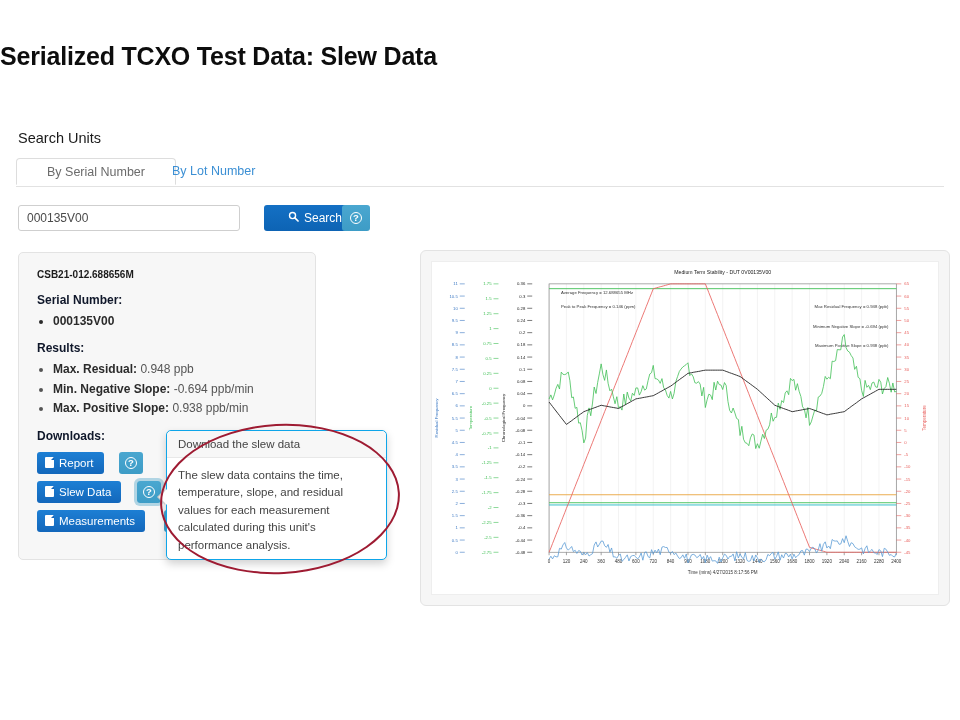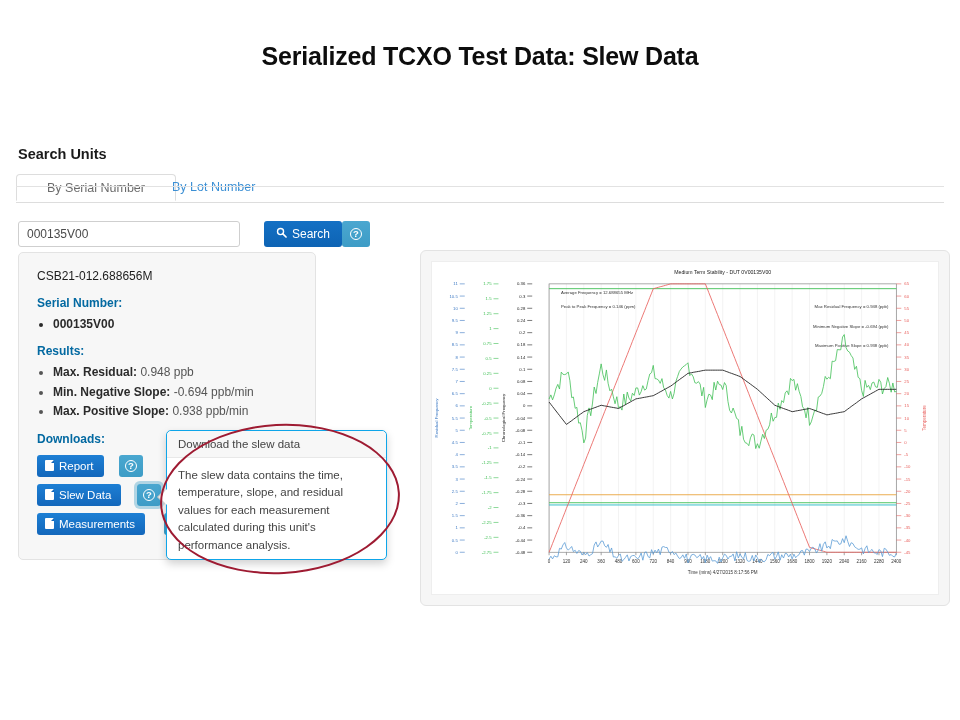--- a/index.html
+++ b/index.html
@@ -3,27 +3,27 @@
 <meta charset="utf-8">
 <style>
   html,body{margin:0;padding:0;}
   body{
     width:960px;height:720px;overflow:hidden;background:#ffffff;
     font-family:"Liberation Sans",sans-serif;color:#333;
   }
   .slide{position:relative;width:960px;height:720px;background:#fff;}
 
   .slide-title{
-    position:absolute;left:0;top:42px;width:960px;text-align:center;
+    position:absolute;left:0;top:42px;width:960px;text-align:left;
     font-size:25px;font-weight:bold;color:#0d0d0d;letter-spacing:-.2px;
   }
 
   
   .search-wrap{position:absolute;left:16px;top:130px;width:928px;}
-  .search-heading{font-size:14.5px;font-weight:bold;color:#1a1a1a;margin:16px 0 12px 2px;}
+  .search-heading{font-size:14.5px;font-weight:normal;color:#1a1a1a;margin:0 0 12px 2px;}
 
   .tabs{position:relative;height:28px;border-bottom:1px solid #ddd;}
   .tab{
     position:absolute;top:0;height:27px;line-height:27px;padding:0 30px;
     font-size:12.5px;box-sizing:border-box;
   }
   .tab.active{
     left:0;color:#6b6b6b;background:#fff;border:1px solid #ddd;border-bottom:1px solid #fff;
     border-radius:4px 4px 0 0;
   }
@@ -31,40 +31,40 @@
 
   .search-row{position:relative;margin-top:18px;height:26px;}
   .search-input{
     position:absolute;left:2px;top:0;width:222px;height:26px;box-sizing:border-box;
     border:1px solid #cfcfcf;border-radius:3px;background:#fff;
     font-family:"Liberation Sans",sans-serif;font-size:12px;color:#4a4a4a;padding:0 8px;
     outline:none;
   }
   .btn-search{
     position:absolute;left:248px;top:0;height:26px;box-sizing:border-box;
-    padding:0 12px;border:none;border-radius:3px;
+    padding:0 24px;border:none;border-radius:3px;
     background:linear-gradient(#1470c4,#0d63b4);color:#fff;font-size:12px;
     display:flex;align-items:center;gap:5px;font-family:"Liberation Sans",sans-serif;
     cursor:pointer;
   }
   .btn-help-sq{
     position:absolute;left:326px;top:0;width:28px;height:26px;border-radius:3px;
     background:linear-gradient(#4aa7d0,#3d9cc6);display:flex;align-items:center;justify-content:center;
     cursor:pointer;
   }
   .divider-line{position:absolute;left:16px;top:186px;width:928px;height:1px;background:#e2e2e2;}
 
   
   .card{
     position:absolute;left:18px;top:252px;width:298px;height:308px;
     background:#f7f7f7;border:1px solid #e3e3e3;border-radius:5px;box-sizing:border-box;
     padding:16px 18px;
   }
-  .card h3{margin:0 0 13px 0;font-size:12px;font-weight:normal;color:#1c1c1c;}
-  .card .lbl{font-size:12px;font-weight:bold;color:#0369a1;margin:11px 0 6px 0;}
+  .card h3{margin:0 0 13px 0;font-size:10px;font-weight:bold;color:#1c1c1c;}
+  .card .lbl{font-size:12px;font-weight:bold;color:#0f172a;margin:11px 0 6px 0;}
   .card ul{margin:0 0 0 16px;padding:0;list-style:disc;}
   .card li{font-size:12px;color:#555;margin:2px 0;line-height:1.45;}
   .card li b{color:#2b2b2b;font-weight:bold;}
   .card li.sn{font-weight:bold;color:#2b2b2b;}
 
   .dl-list{margin-top:9px;position:relative;}
   .dl-row{position:relative;height:22px;margin-bottom:7px;}
   .btn-dl{
     position:absolute;left:0;top:0;height:22px;box-sizing:border-box;padding:0 10px 0 8px;
     background:linear-gradient(#1d7fd4,#1367bb);border:none;border-radius:3px;color:#fff;

